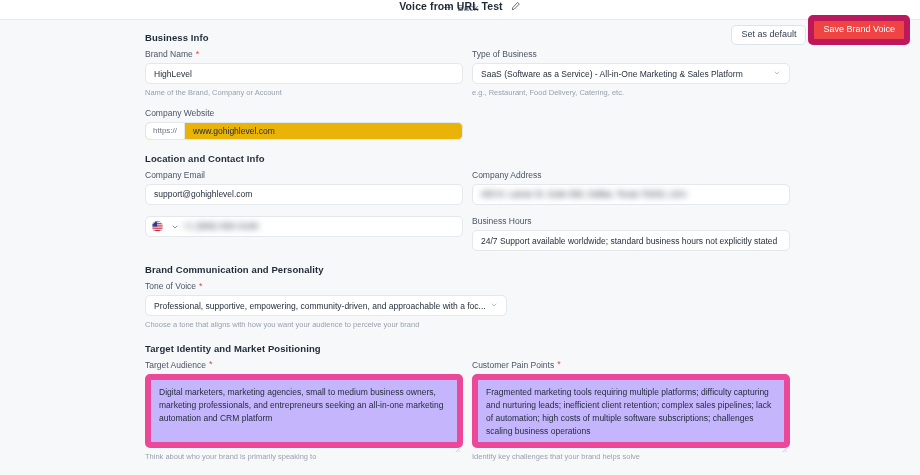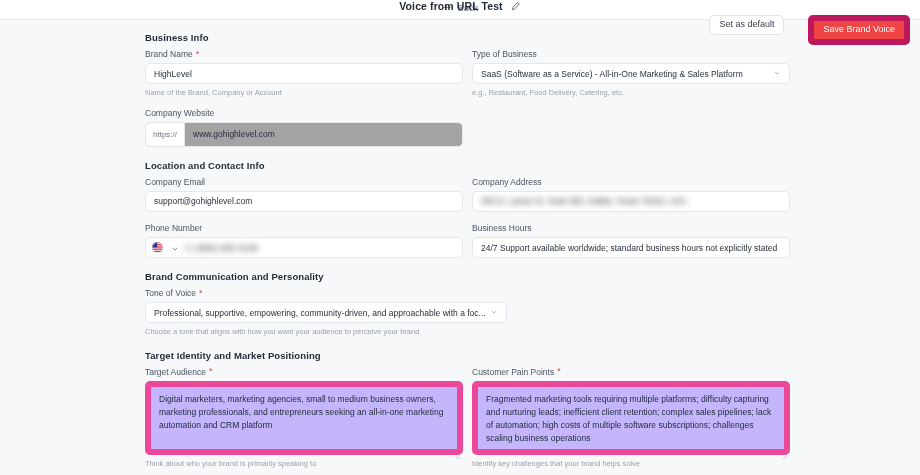--- a/index.html
+++ b/index.html
@@ -52,22 +52,22 @@
     font-size: 10.5px;
     font-weight: 600;
     color: #1f2a37;
     letter-spacing: .1px;
     text-align: right;
   }
   .pencil-icon { width: 11px; height: 11px; display: block; pointer-events: auto; cursor: pointer; }
   .hdr-actions {
     margin-left: auto;
     display: flex;
-    align-items: flex-start;
-    gap: 24px;
+    align-items: flex-end;
+    gap: 2px;
     z-index: 2;
   }
   .btn {
     font-family: inherit;
     font-size: 9px;
     border-radius: 5px;
     padding: 4px 9px;
     cursor: pointer;
     line-height: 1.1;
     white-space: nowrap;
@@ -145,22 +145,22 @@
     white-space: nowrap;
     flex: 1;
   }
   .chev { width: 8px; height: 8px; flex: none; margin-left: 4px; }
 
   
   .input-group {
     display: flex;
     align-items: stretch;
     width: 100%;
-    height: 25px;
-    background: #a3a3a3;
+    height: 18px;
+    background: #eab308;
     border: 1px solid #e4e7ec;
     border-radius: 5px;
     overflow: hidden;
   }
   .prefix {
     display: flex;
     align-items: center;
     padding: 0 7px;
     font-size: 8px;
     color: #6b7280;
@@ -331,23 +331,20 @@
         </div>
         <div class="input">
           <span class="blurred">400 N. Lamar St. Suite 550, Dallas, Texas 75202, USA</span>
         </div>
       </div>
     </div>
 
     <div class="grid row-gap-lg">
 
       <div class="field">
-        <div class="label">
-          <span>Phone Number</span>
-        </div>
         <div class="phone-group">
           <span>
             <svg class="flag" viewBox="0 0 16 16">
               <circle cx="8" cy="8" r="8" fill="#ffffff"></circle>
               <g>
                 <rect x="0" y="0" width="16" height="1.6" fill="#c8102e"></rect>
                 <rect x="0" y="3.2" width="16" height="1.6" fill="#c8102e"></rect>
                 <rect x="0" y="6.4" width="16" height="1.6" fill="#c8102e"></rect>
                 <rect x="0" y="9.6" width="16" height="1.6" fill="#c8102e"></rect>
                 <rect x="0" y="12.8" width="16" height="1.6" fill="#c8102e"></rect>

